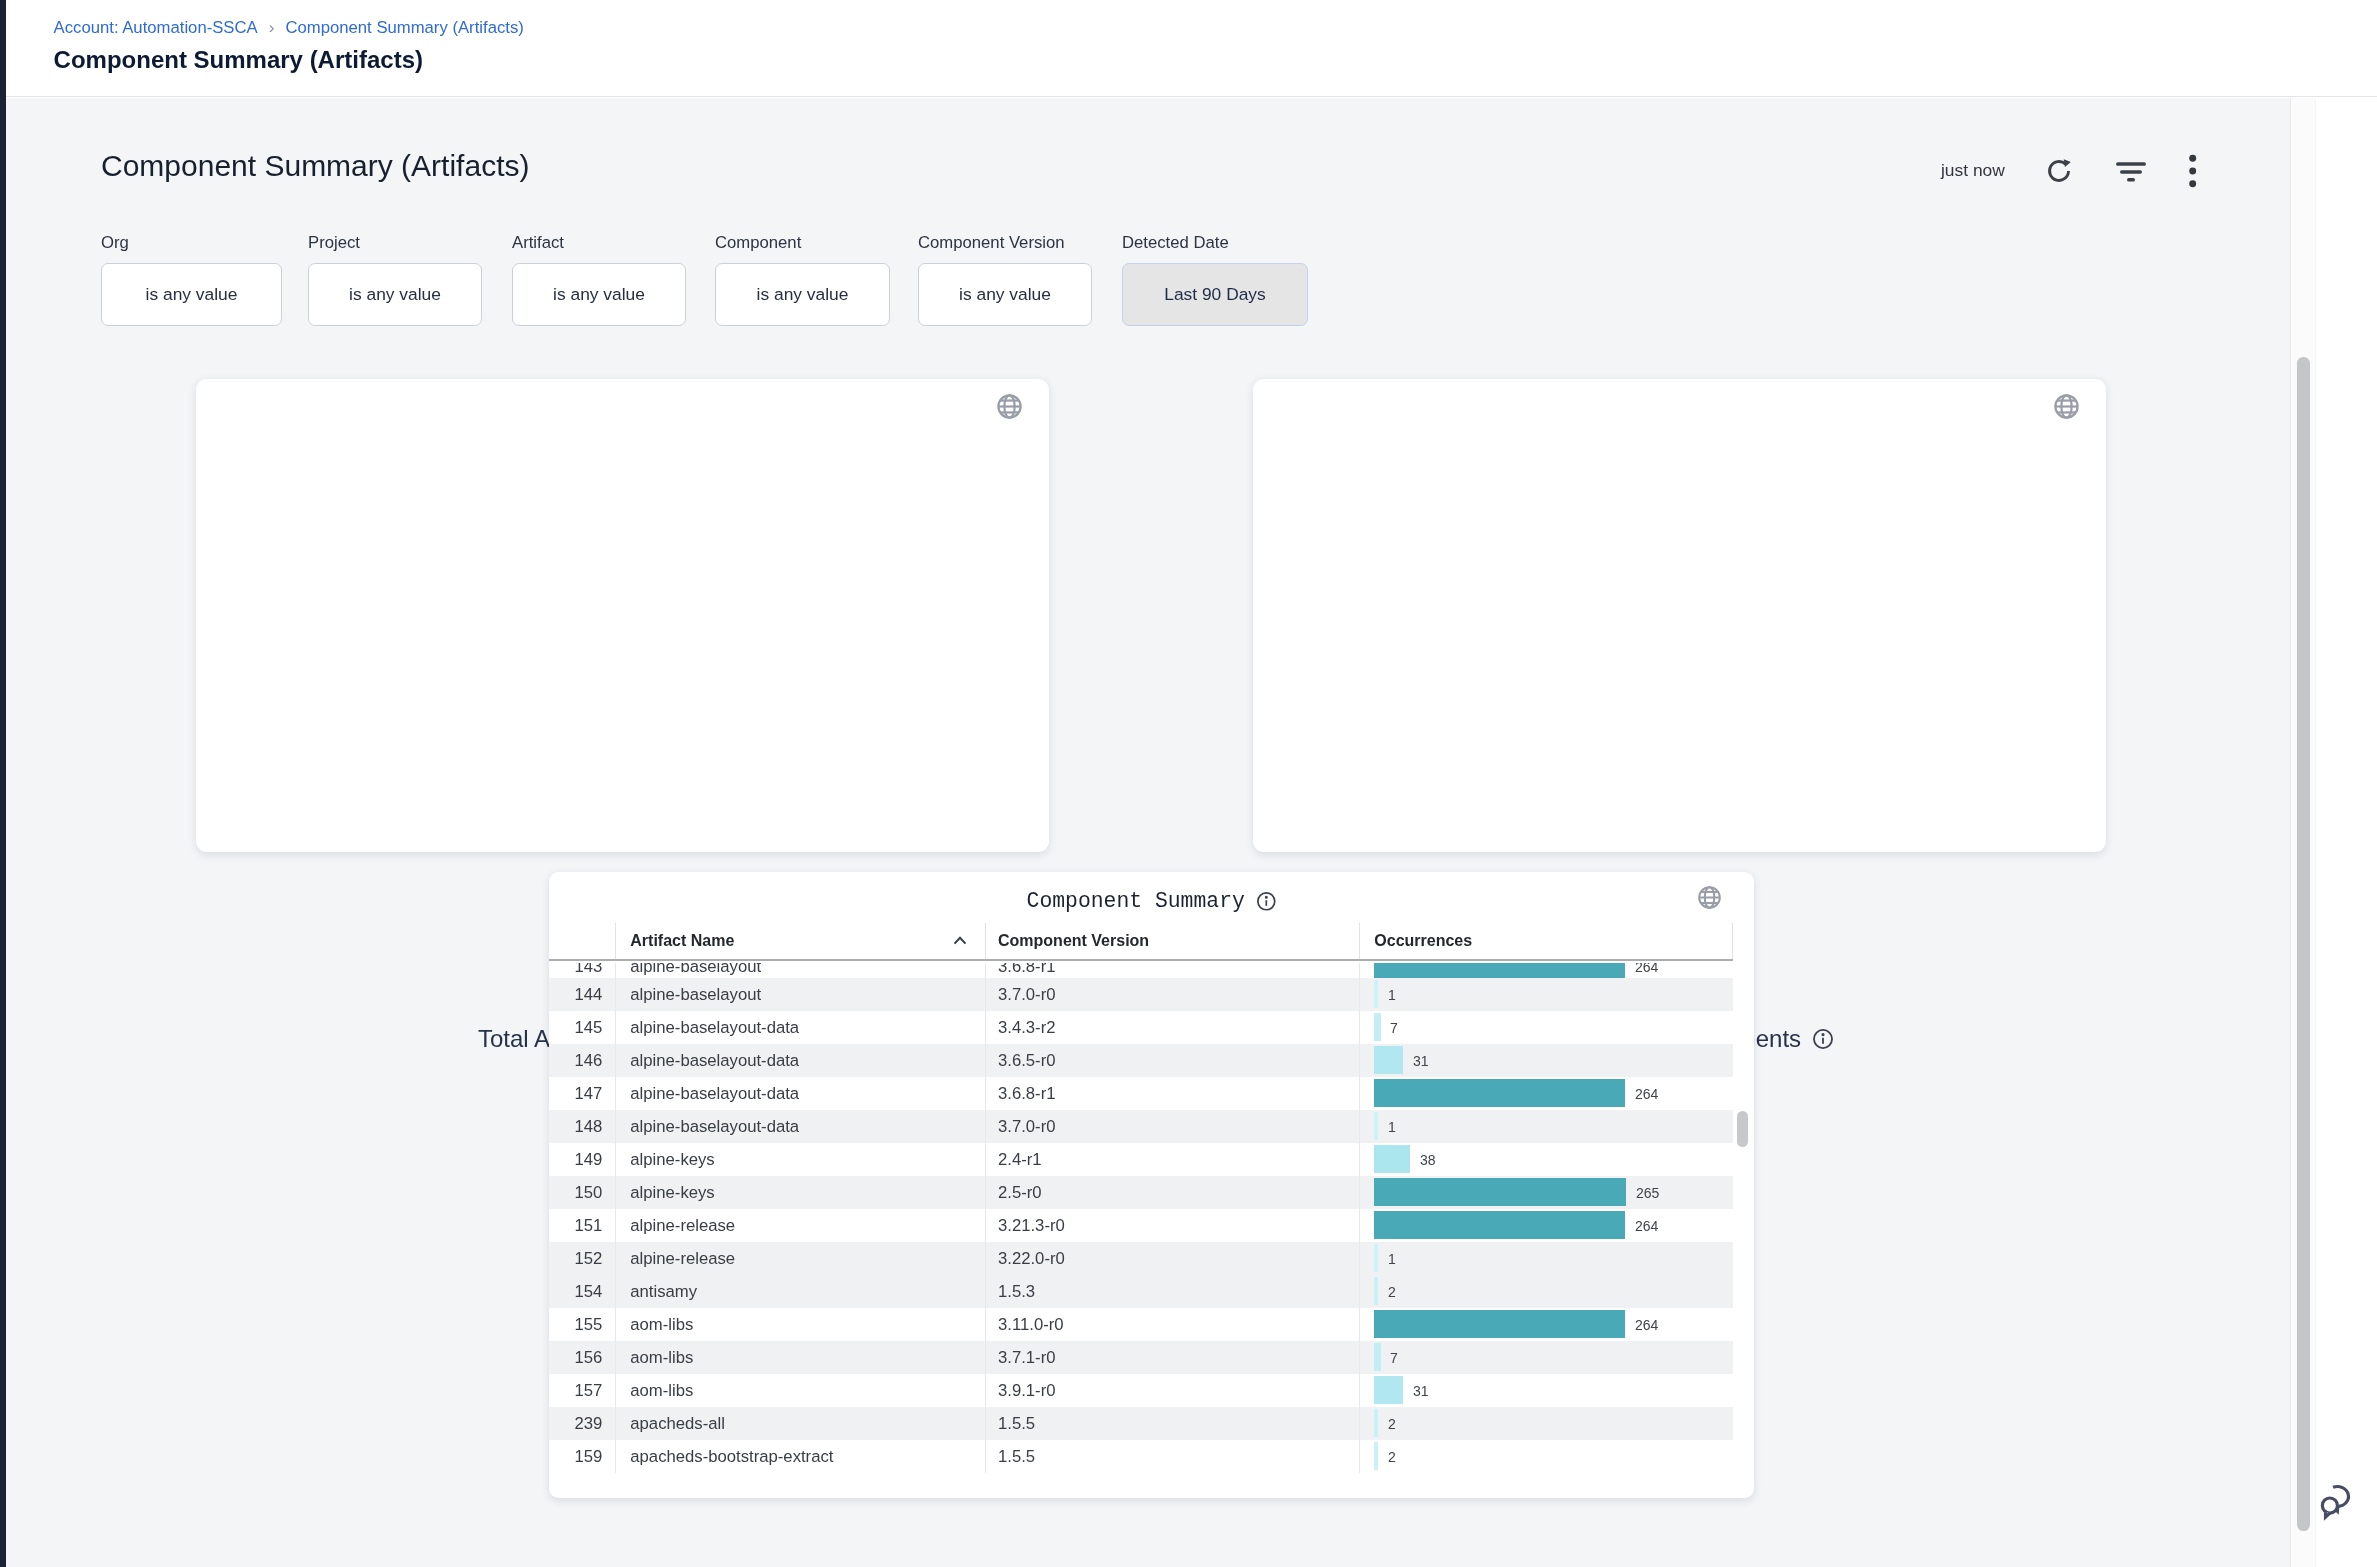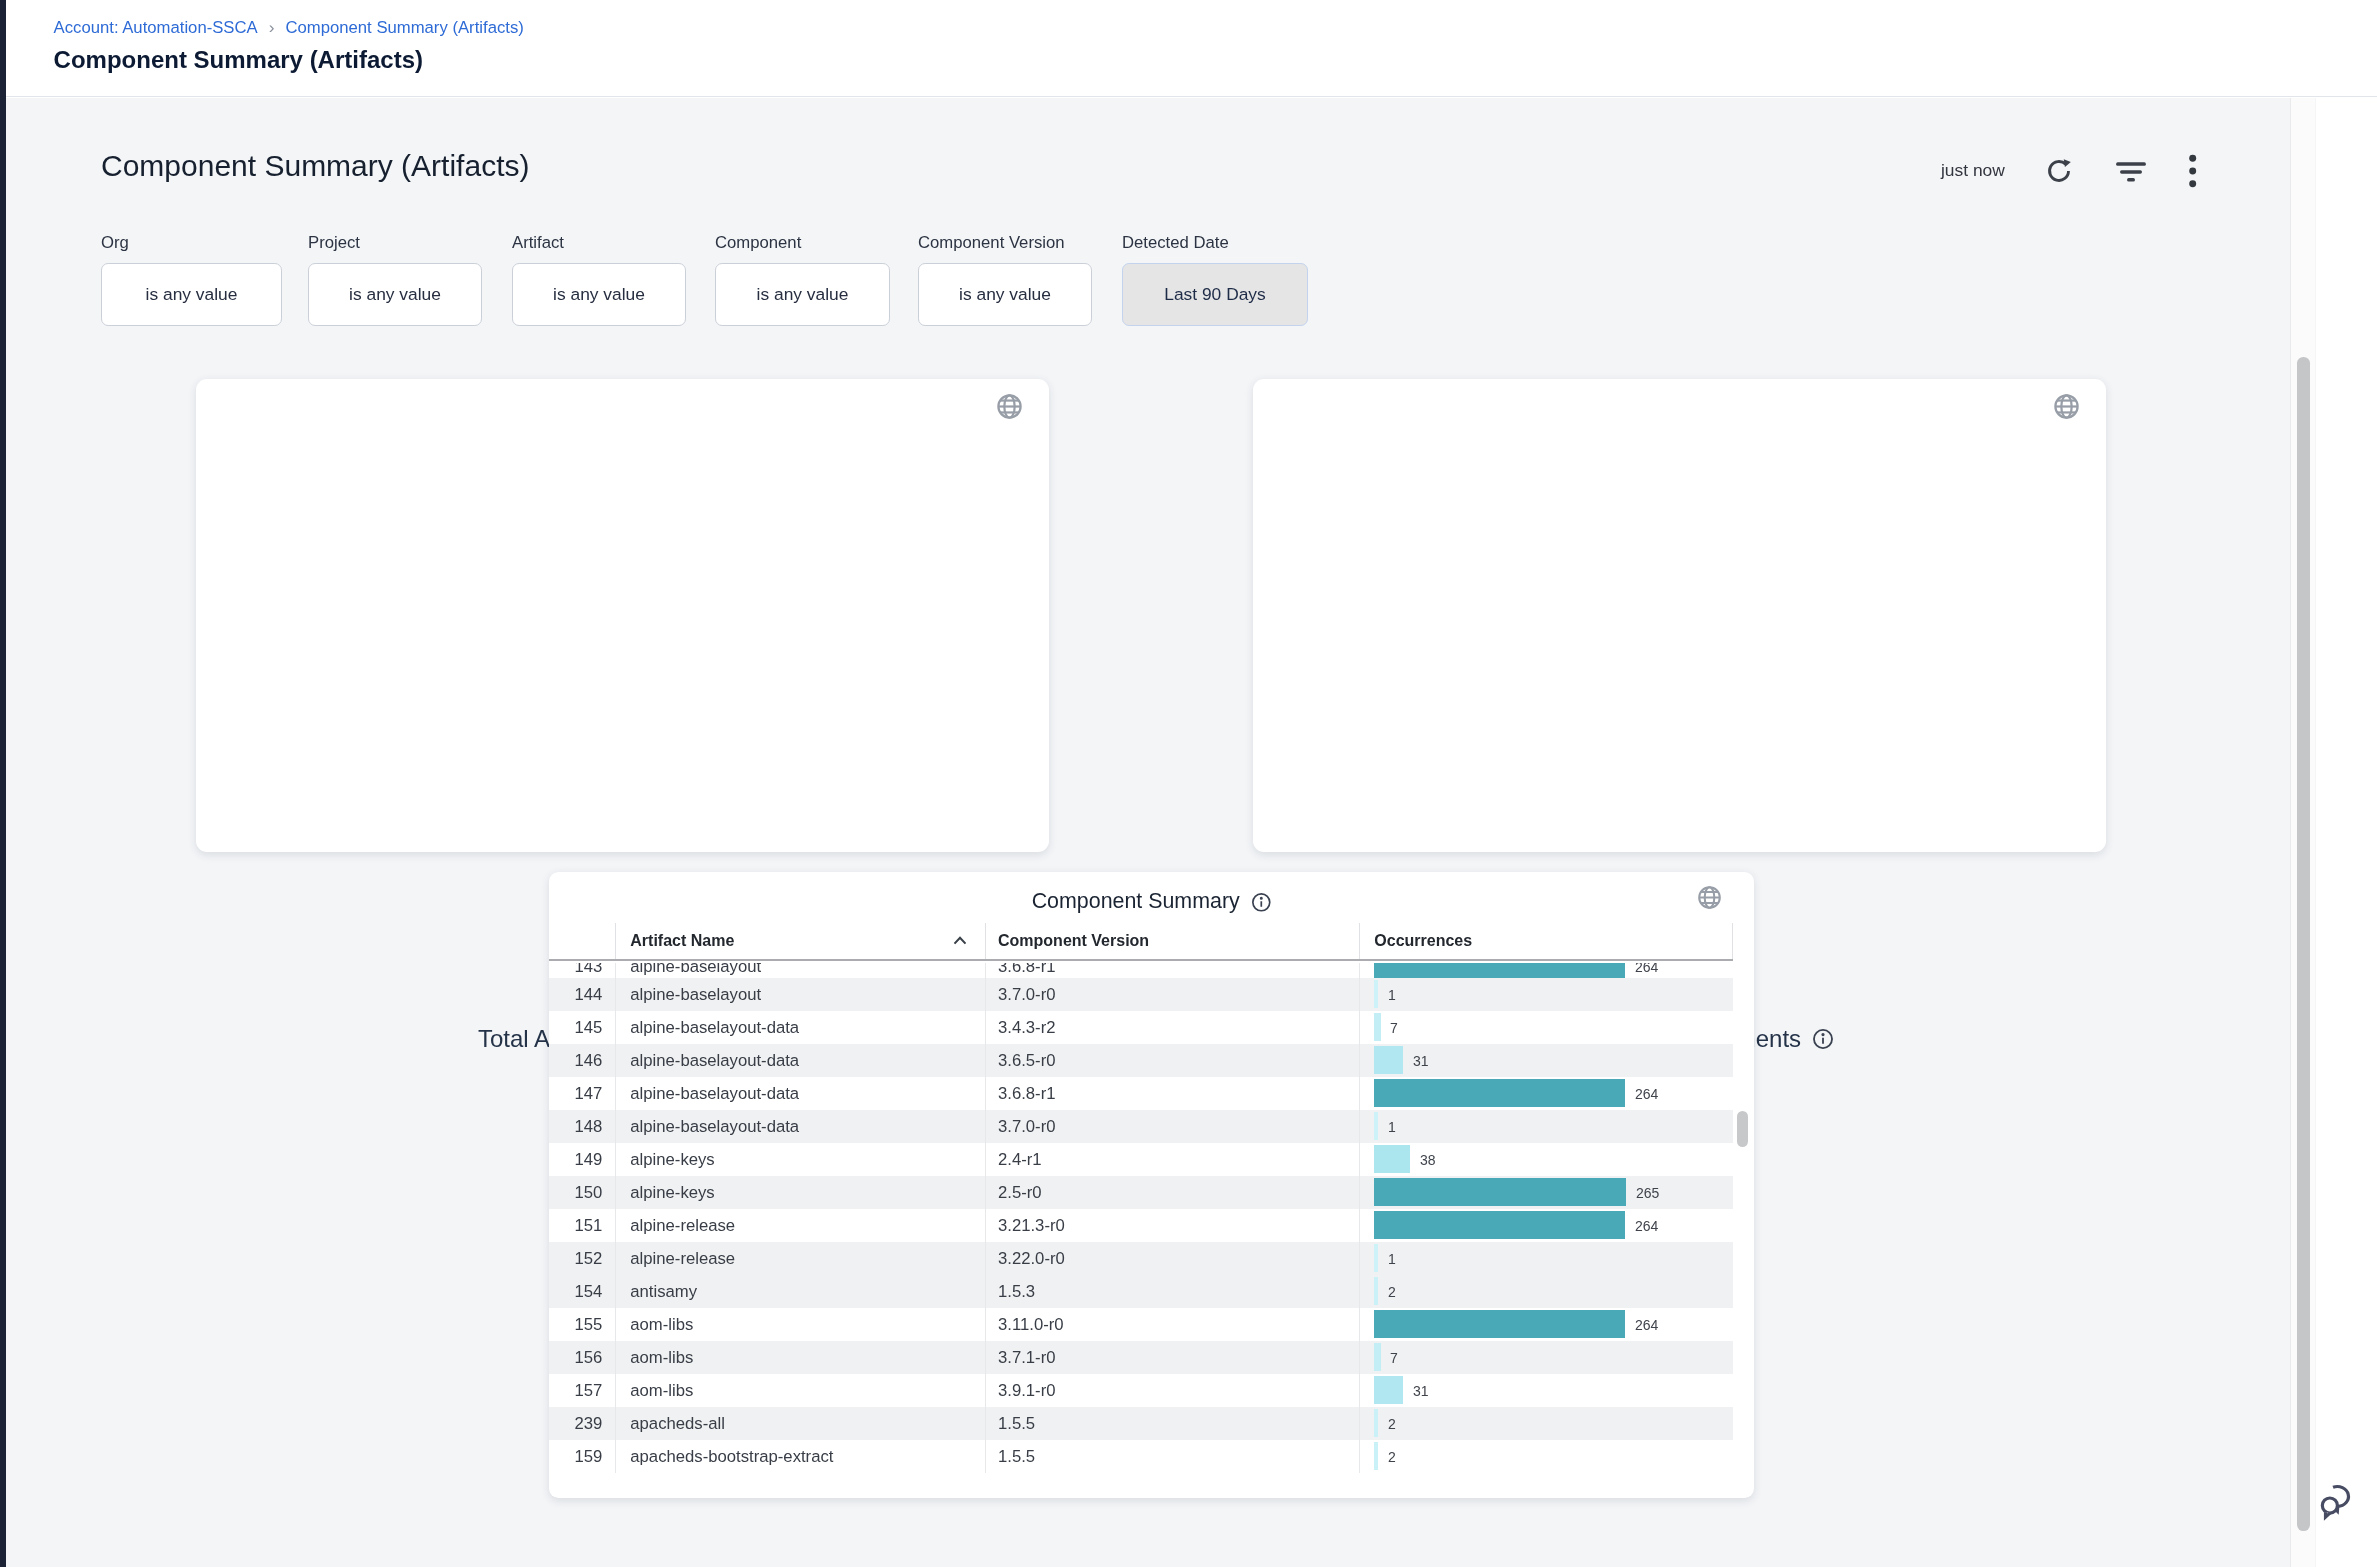--- a/index.html
+++ b/index.html
@@ -33,21 +33,21 @@
   
   .card { position:absolute; background:#ffffff; border-radius:11px; box-shadow:0 2.4px 8px rgba(40,50,70,.12); }
   .stat-card { width:853px; height:473px; top:379px; }
   .stat-number { position:absolute; left:0; width:100%; top:538px; text-align:center; font-size:62px; font-weight:500; color:#0d1b36; }
   .stat-label-row { position:absolute; left:0; width:100%; top:646px; display:flex; align-items:center; justify-content:center; gap:11px; }
   .stat-label { font-size:24px; color:#253349; }
   .globe { position:absolute; top:13.5px; right:26px; width:27px; height:27px; }
 
   
   .table-card { left:549px; top:872px; width:1205px; height:626px; border-radius:9.5px; overflow:hidden; }
-  .table-title-row { position:absolute; left:0; top:17.4px; width:100%; display:flex; align-items:center; justify-content:center; gap:11px; }
+  .table-title-row { position:absolute; left:0; top:17.4px; width:100%; display:flex; align-items:center; justify-content:center; gap:11px;font-family:Liberation Mono, monospace; }
   .table-title { font-size:21.4px; font-weight:500; color:#1b2433; }
   .thead { position:absolute; left:0; top:51px; width:1184px; height:38px; border-bottom:2.4px solid #aaacaf; background:#fff; display:flex; }
   .th { font-size:16px; font-weight:700; color:#23272e; display:flex; align-items:center; border-right:0.8px solid #dfe1e4; position:relative; }
   .th-num { width:67px; }
   .th-name { width:370px; padding-left:14.3px; }
   .th-version { width:374px; padding-left:12px; }
   .th-occ { width:373px; padding-left:14.3px; }
   .sort-caret { position:absolute; right:17.4px; top:12px; }
   .tbody { position:absolute; left:0; top:91px; width:1184px; }
   .trow { position:relative; width:1184px; height:33px; display:flex; background:#fff; }

